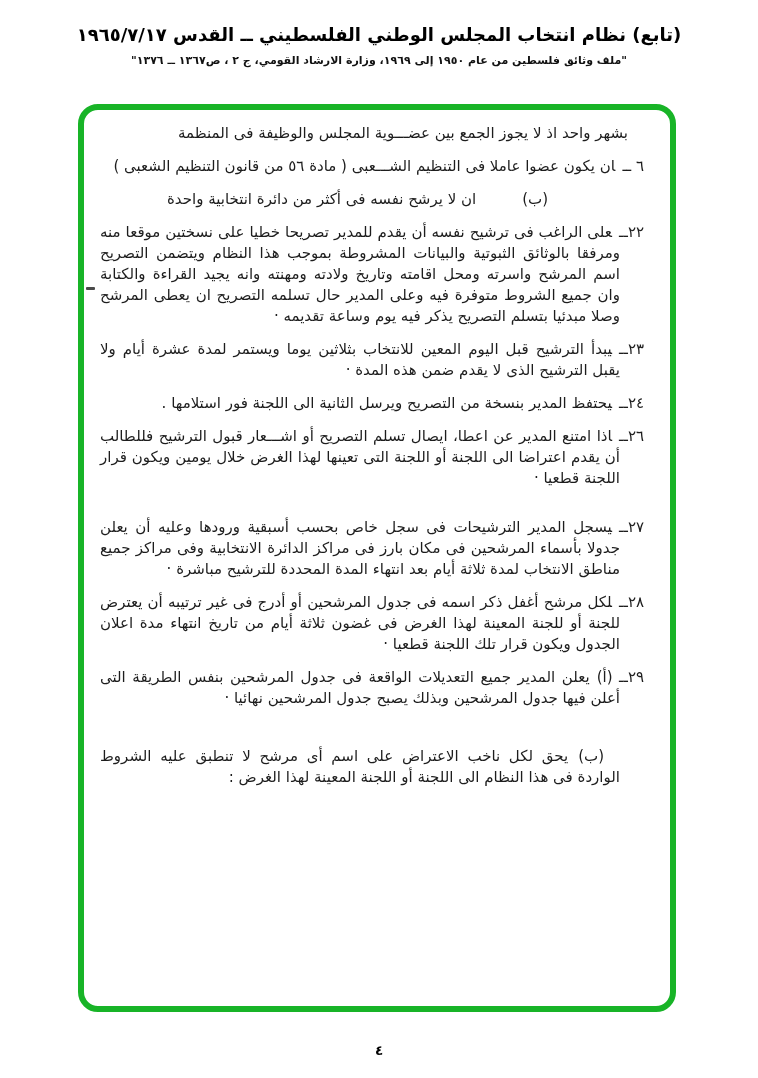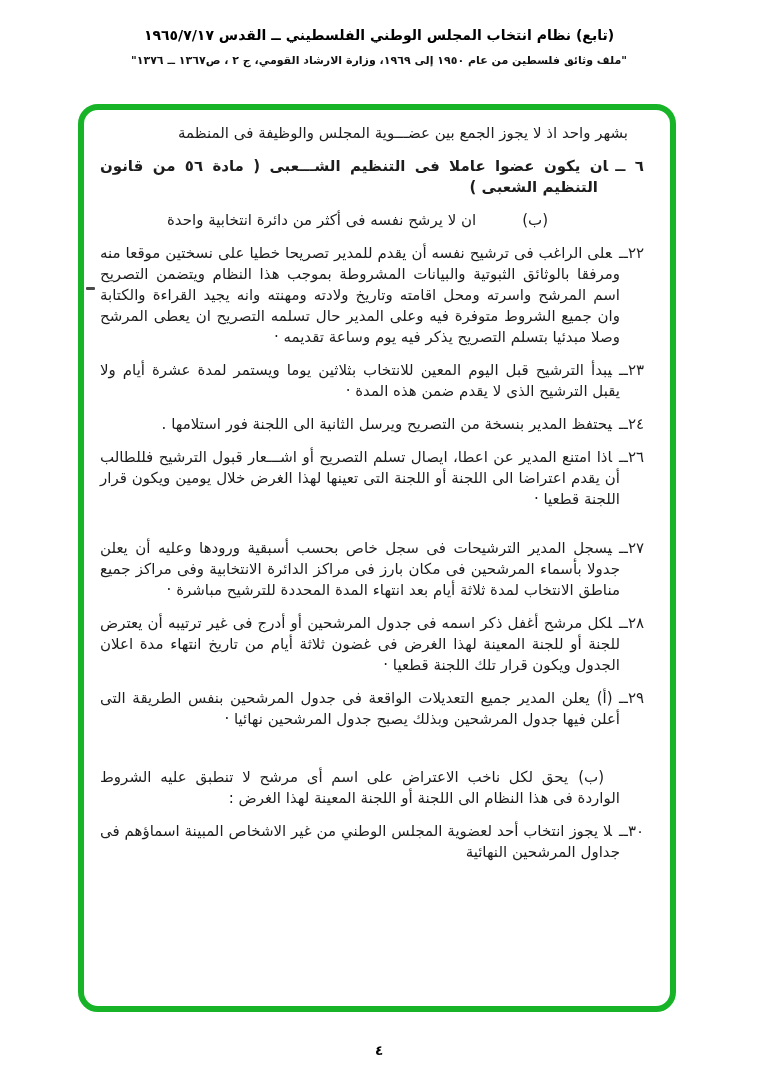--- a/index.html
+++ b/index.html
@@ -7,21 +7,21 @@
     width:758px;height:1078px;position:relative;overflow:hidden;
     font-family:"DejaVu Sans",sans-serif;
     color:#1d1d1d;
     -webkit-font-smoothing:antialiased;
   }
   .page{position:absolute;inset:0;background:#ffffff;}
 
   
   .hdr{position:absolute;top:24px;left:0;width:100%;text-align:center;direction:rtl;}
   .hdr .title{
-    font-size:14px;font-weight:bold;color:#000;
+    font-size:18px;font-weight:bold;color:#000;
     letter-spacing:0;line-height:22px;margin:0 0 7px 0;
   }
   .hdr .source{
     font-size:11px;font-weight:bold;color:#111;line-height:15px;
   }
 
   
   .frame{
     position:absolute;left:78px;top:104px;width:598px;height:908px;
     box-sizing:border-box;
@@ -39,21 +39,21 @@
     margin:0 0 12px 0;
   }
   .para:last-child{margin-bottom:0;}
   .num{white-space:nowrap;}
   .item .num{margin-left:7px;}
 
   
   .intro{padding-right:24px;text-indent:-8px;}
 
   
-  .clause6{padding-right:46px;text-indent:-46px;font-weight:bold;}
+  .clause6{padding-right:46px;text-indent:-46px;}
 
   
   .sub1{margin-right:96px;text-align:right;}
   .sub1 .num{margin-left:46px;}
 
   
   .hang{padding-right:24px;text-indent:-24px;}
 
   
   .gap-top{margin-top:28px;}
@@ -102,21 +102,20 @@
     <p class="para item hang"><span class="num">٢٦ــ</span><span>اذا امتنع المدير عن اعطا، ايصال تسلم التصريح أو اشـــعار قبول الترشيح فللطالب أن يقدم اعتراضا الى اللجنة أو اللجنة التى تعينها لهذا الغرض خلال يومين ويكون قرار اللجنة قطعيا ·</span></p>
 
     <p class="para item hang gap-top"><span class="num">٢٧ــ</span><span>يسجل المدير الترشيحات فى سجل خاص بحسب أسبقية ورودها وعليه أن يعلن جدولا بأسماء المرشحين فى مكان بارز فى مراكز الدائرة الانتخابية وفى مراكز جميع مناطق الانتخاب لمدة ثلاثة أيام بعد انتهاء المدة المحددة للترشيح مباشرة ·</span></p>
 
     <p class="para item hang"><span class="num">٢٨ــ</span><span>لكل مرشح أغفل ذكر اسمه فى جدول المرشحين أو أدرج فى غير ترتيبه أن يعترض للجنة أو للجنة المعينة لهذا الغرض فى غضون ثلاثة أيام من تاريخ انتهاء مدة اعلان الجدول ويكون قرار تلك اللجنة قطعيا ·</span></p>
 
     <p class="para item hang"><span class="num">٢٩ــ (أ)</span><span>يعلن المدير جميع التعديلات الواقعة فى جدول المرشحين بنفس الطريقة التى أعلن فيها جدول المرشحين وبذلك يصبح جدول المرشحين نهائيا ·</span></p>
 
     <p class="para item sub2"><span class="num">(ب)</span><span>يحق لكل ناخب الاعتراض على اسم أى مرشح لا تنطبق عليه الشروط الواردة فى هذا النظام الى اللجنة أو اللجنة المعينة لهذا الغرض :</span></p>
 
-    <p class="para item hang"><span class="num">٣٠ــ</span><span>لا يجوز انتخاب أحد لعضوية المجلس الوطني من غير الاشخاص المبينة اسماؤهم فى جداول المرشحين النهائية</span></p>
 
   </div>
 
   <span class="artifact"></span>
 
   <div class="pageno">٤</div>
 
 </div>
 
 </body></html>

